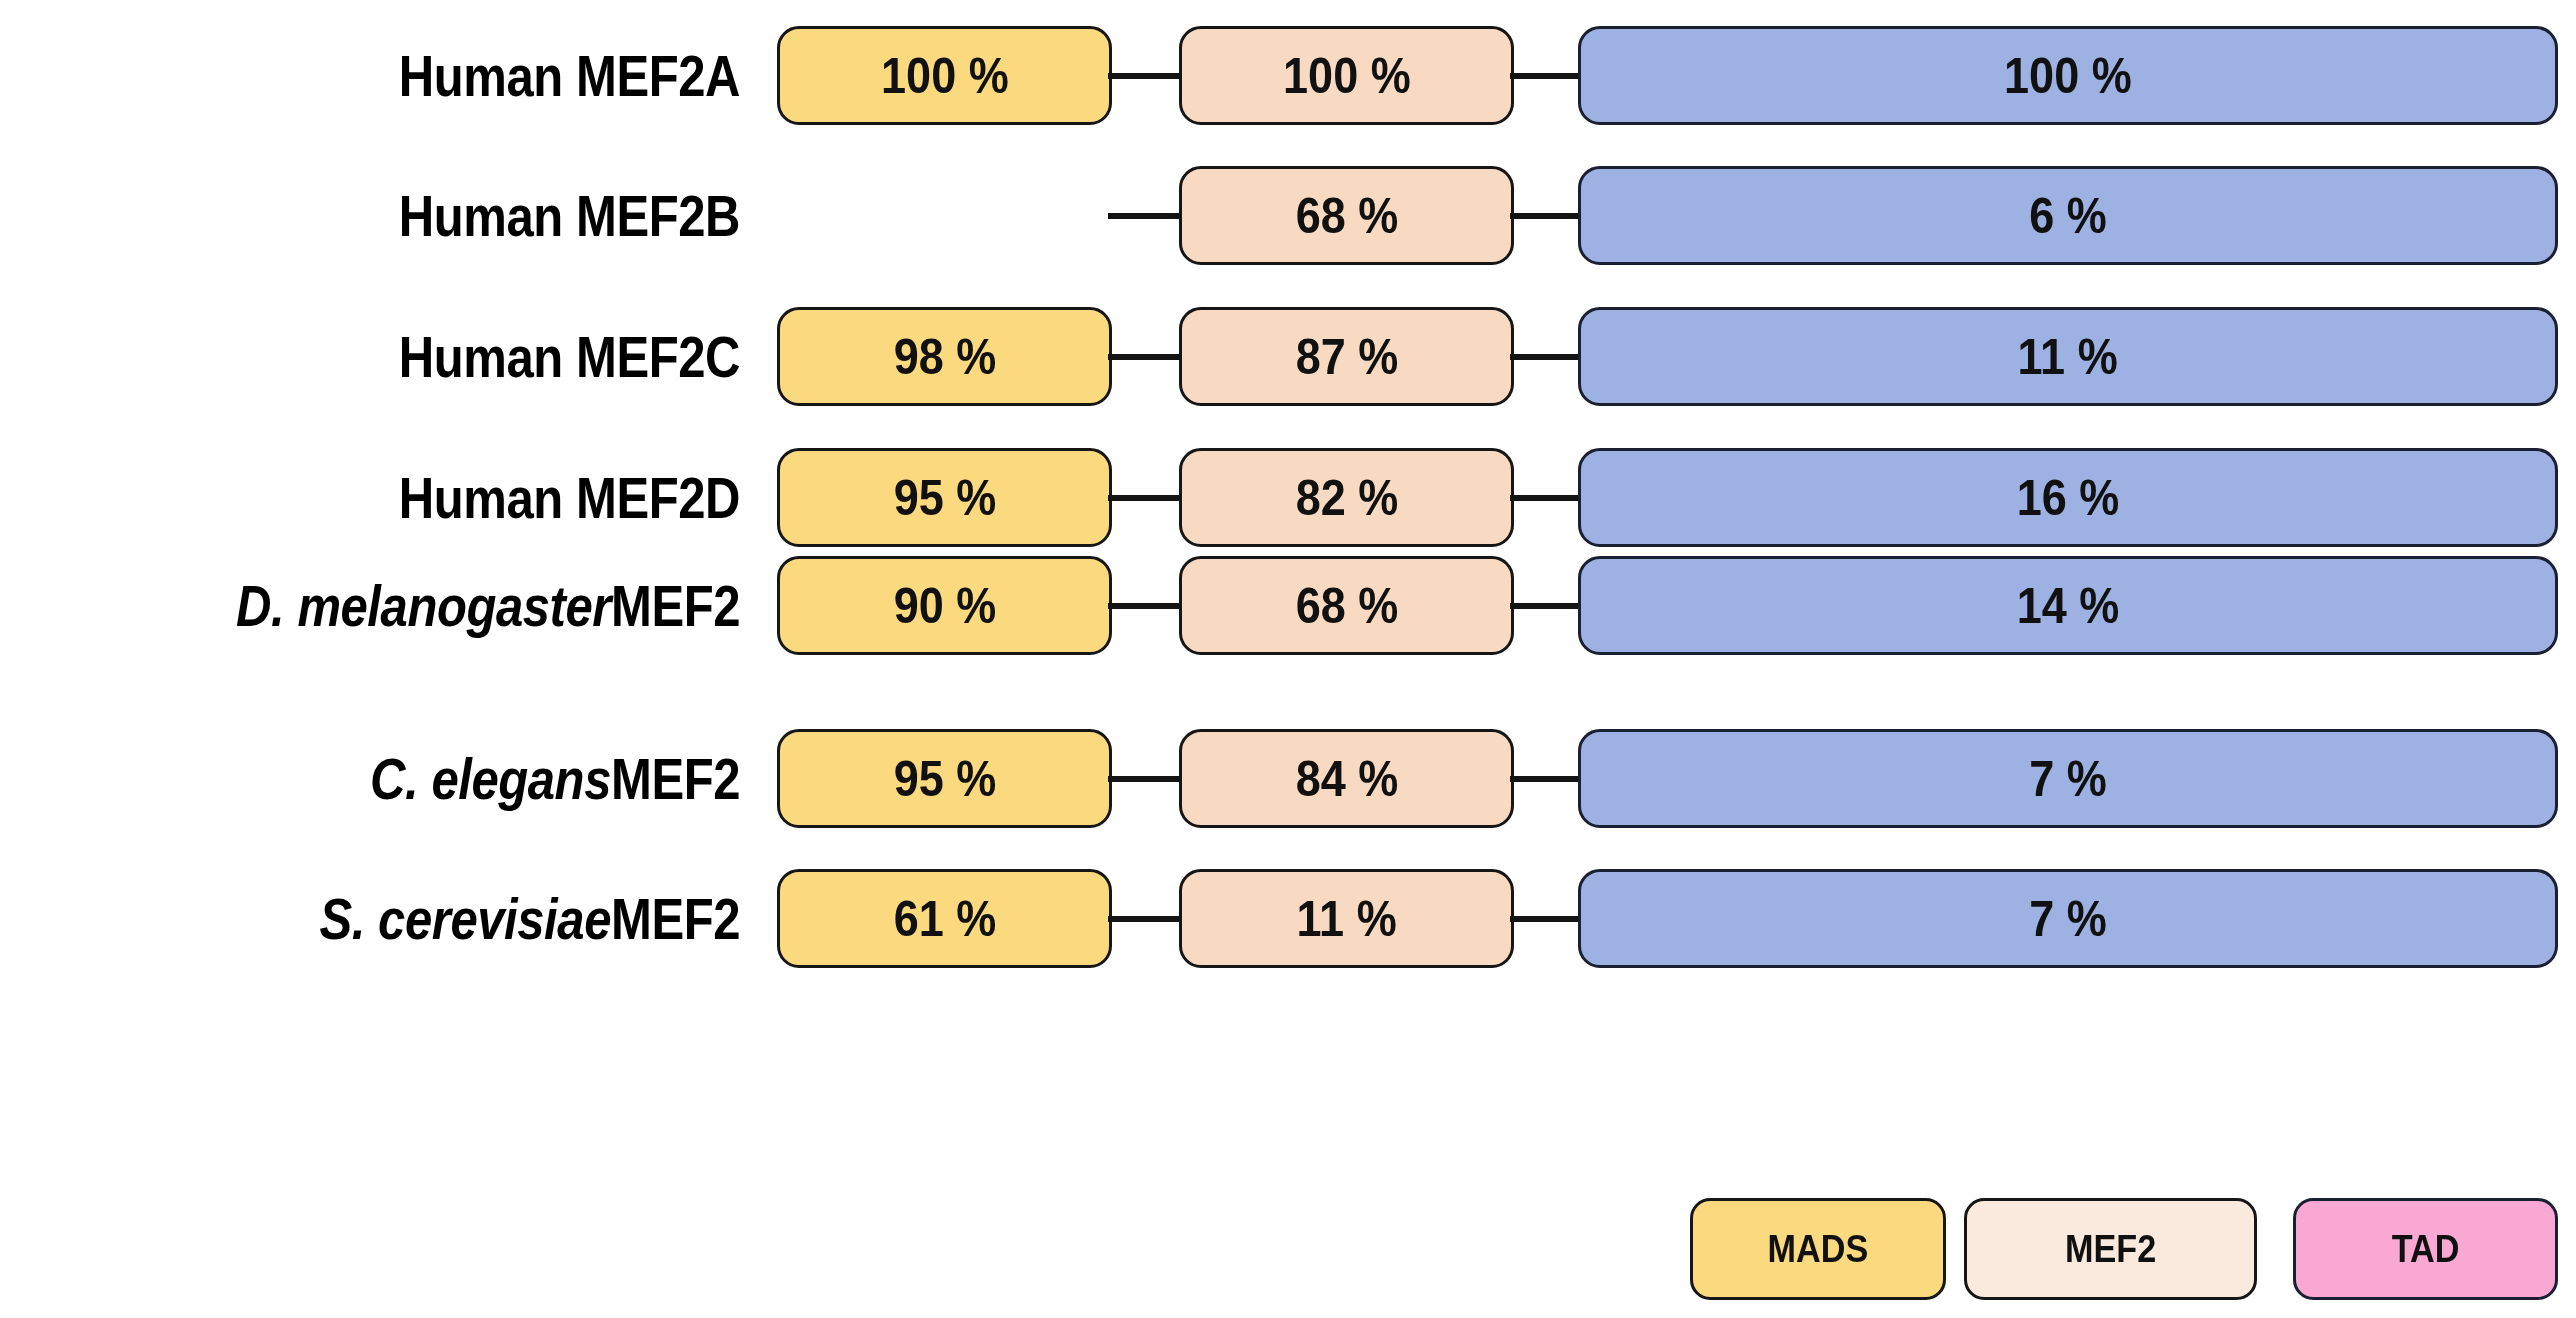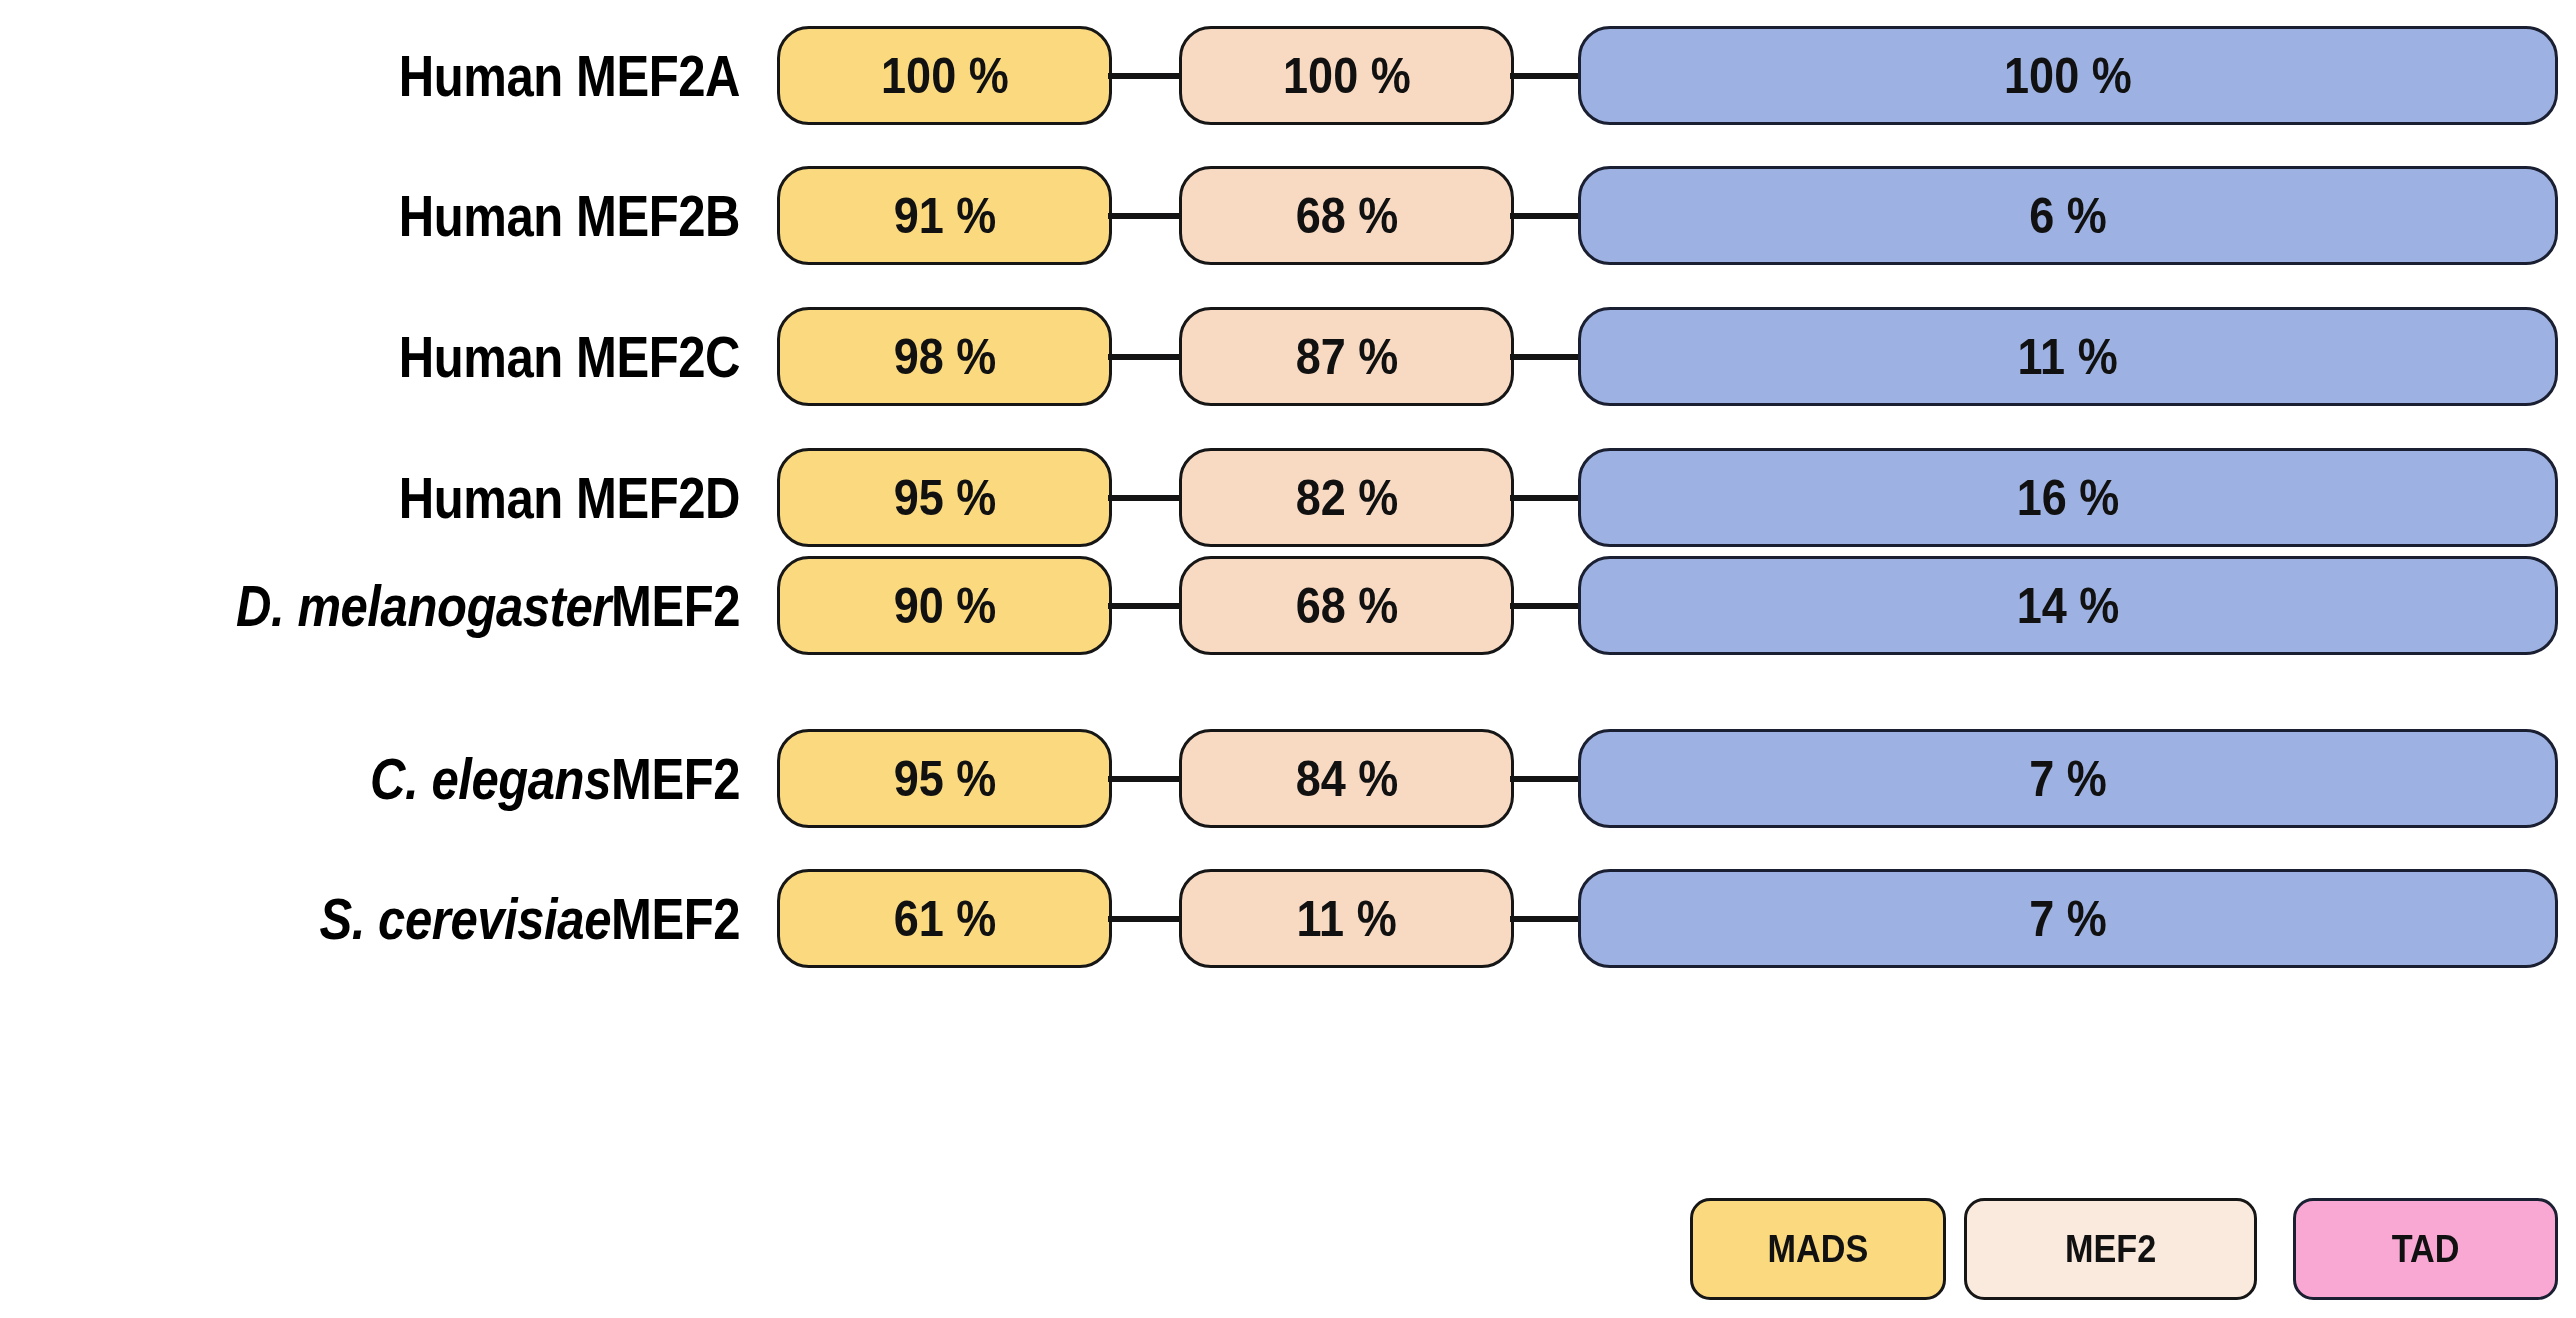--- a/index.html
+++ b/index.html
@@ -48,21 +48,21 @@
     font-style: normal;
   }
 
   
   .box {
     position: absolute;
     top: 0;
     height: 99px;
     box-sizing: border-box;
     border: 3.7px solid #161616;
-    border-radius: 32px;
+    border-radius: 22px;
     display: flex;
     align-items: center;
     justify-content: center;
     font-size: 50px;
     font-weight: bold;
     color: #111111;
     letter-spacing: 0px;
   }
   .box .val {
     transform: scaleX(0.9);
@@ -160,23 +160,20 @@
     <div class="box box-tad">
       <span class="val">100 %</span>
     </div>
   </div>
 
   <div class="row" style="top:166px">
     <div class="row-label">
       <span class="sp"></span>
         <span class="gene">Human MEF2B</span>
     </div>
-    <div class="box box-mads">
-      <span class="val">91 %</span>
-    </div>
     <div class="connector conn-1"></div>
     <div class="box box-mef2">
       <span class="val">68 %</span>
     </div>
     <div class="connector conn-2"></div>
     <div class="box box-tad">
       <span class="val">6 %</span>
     </div>
   </div>
 

